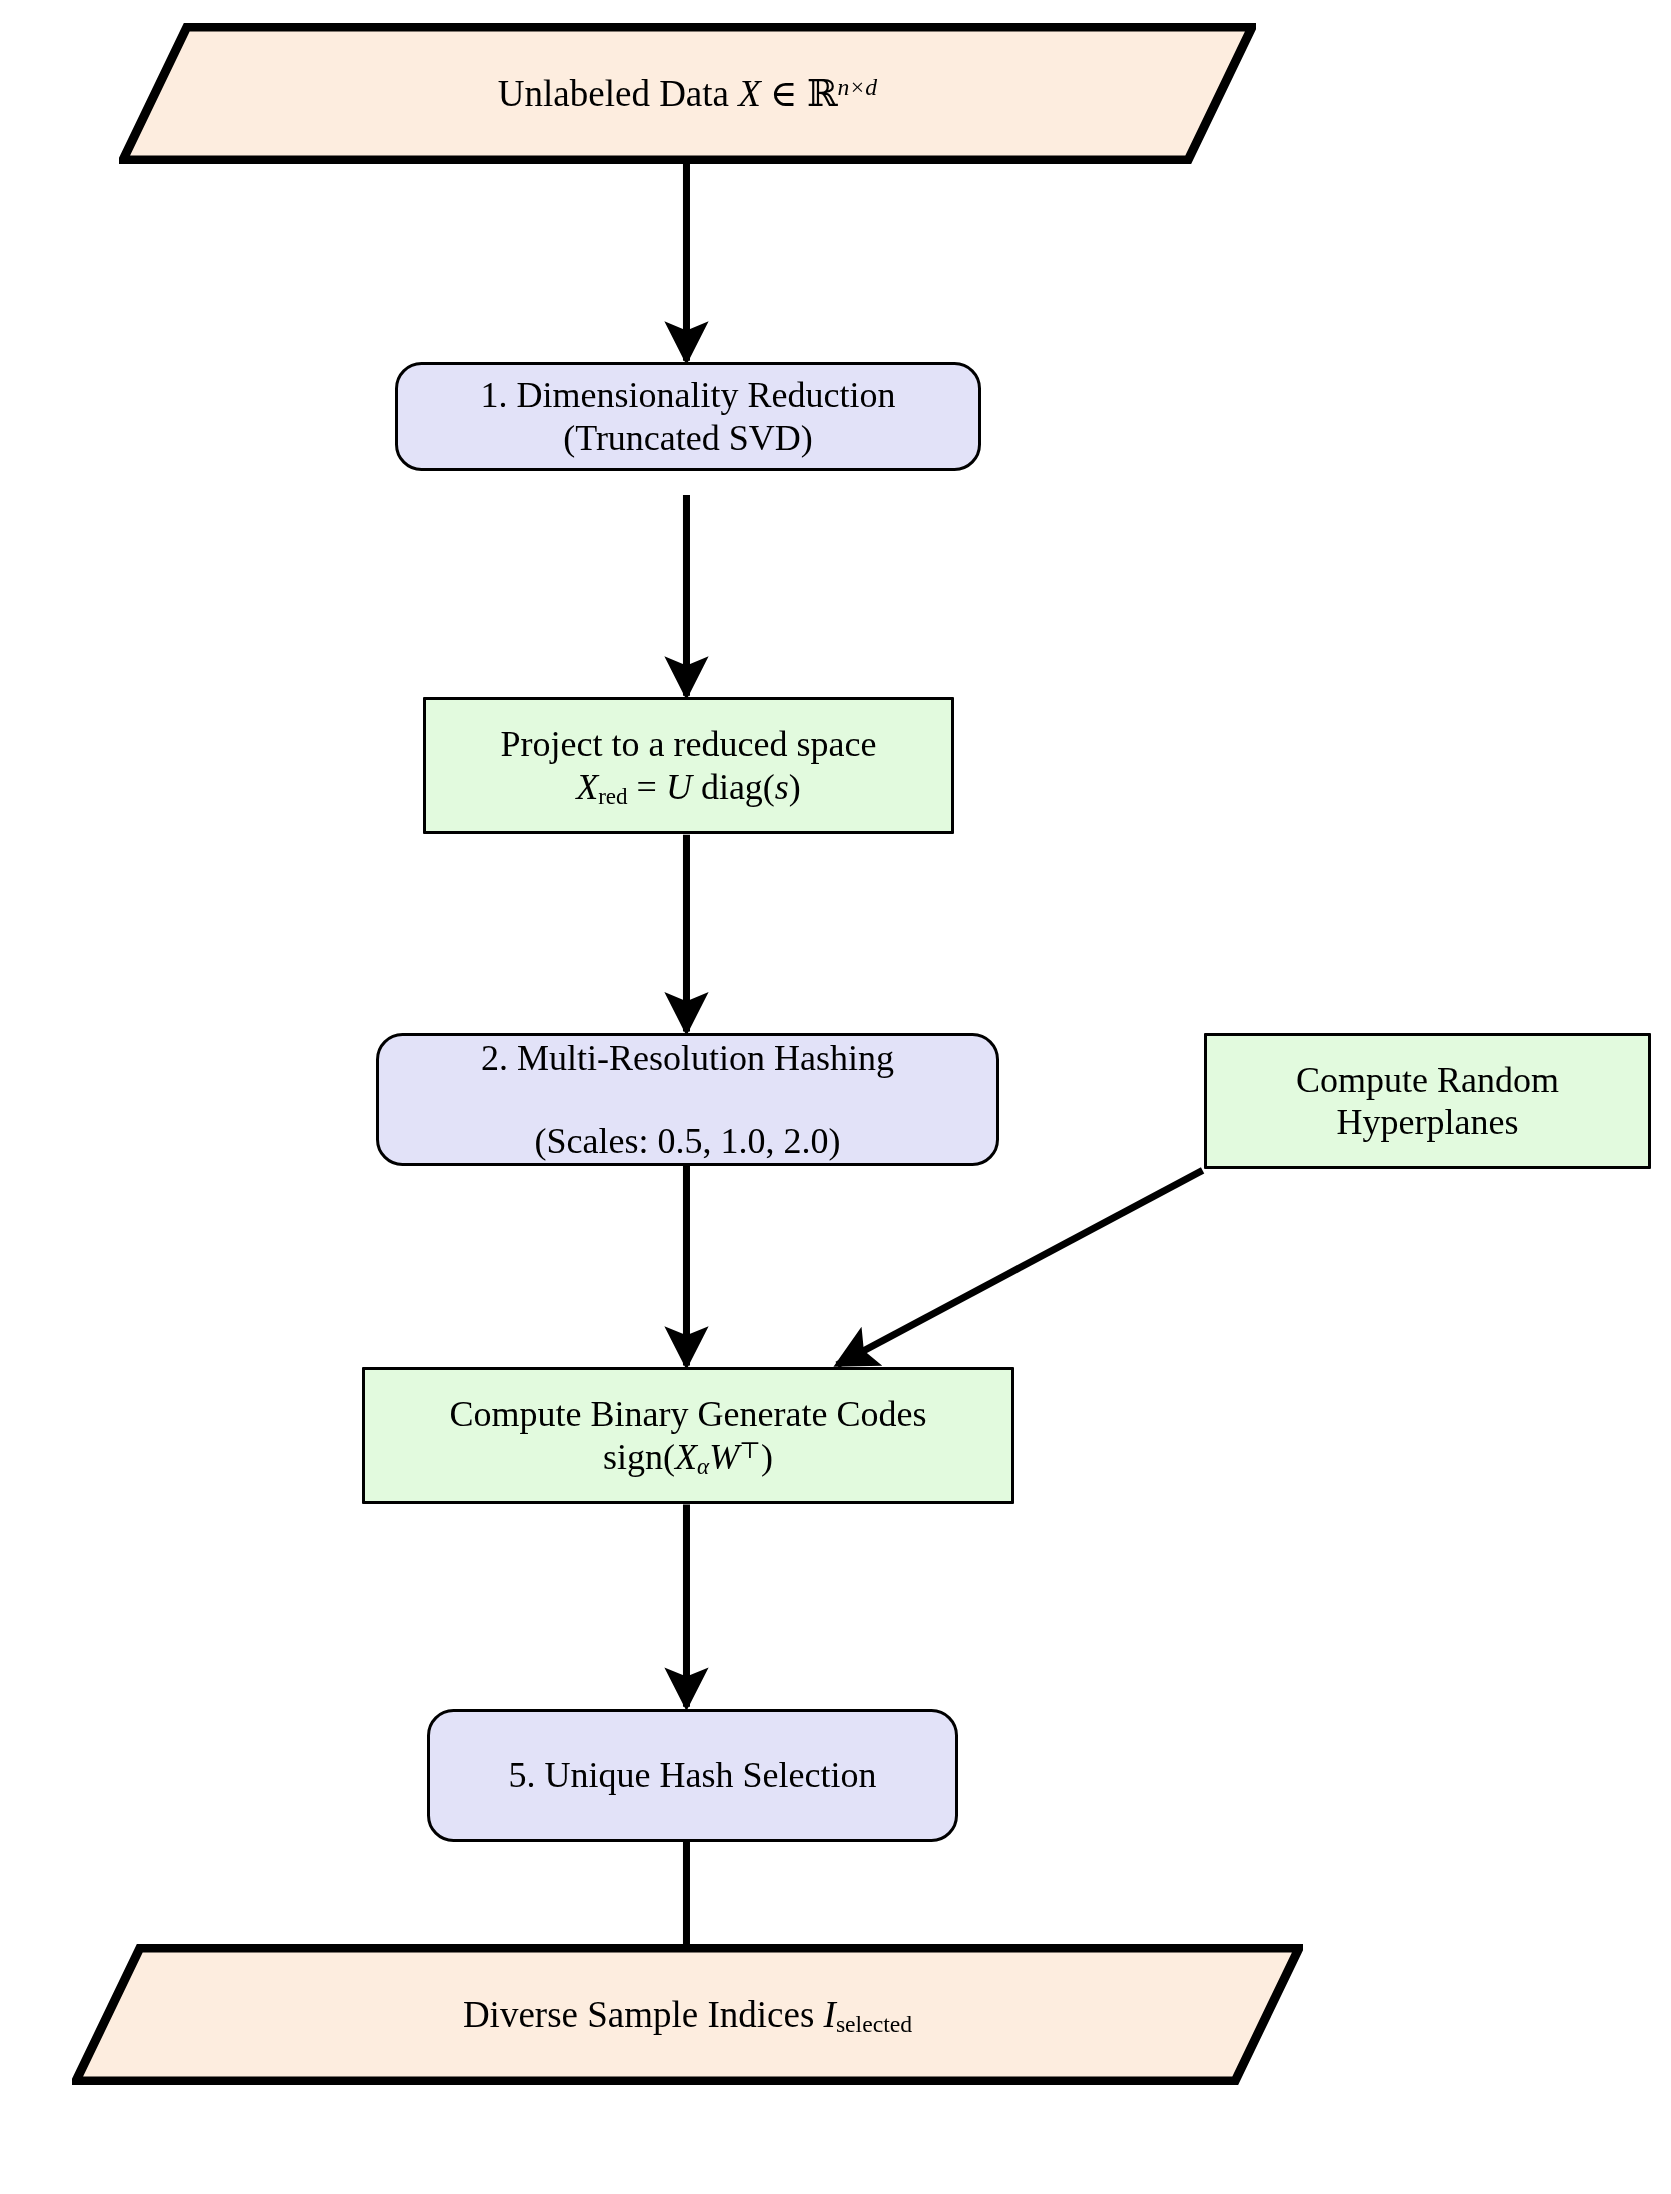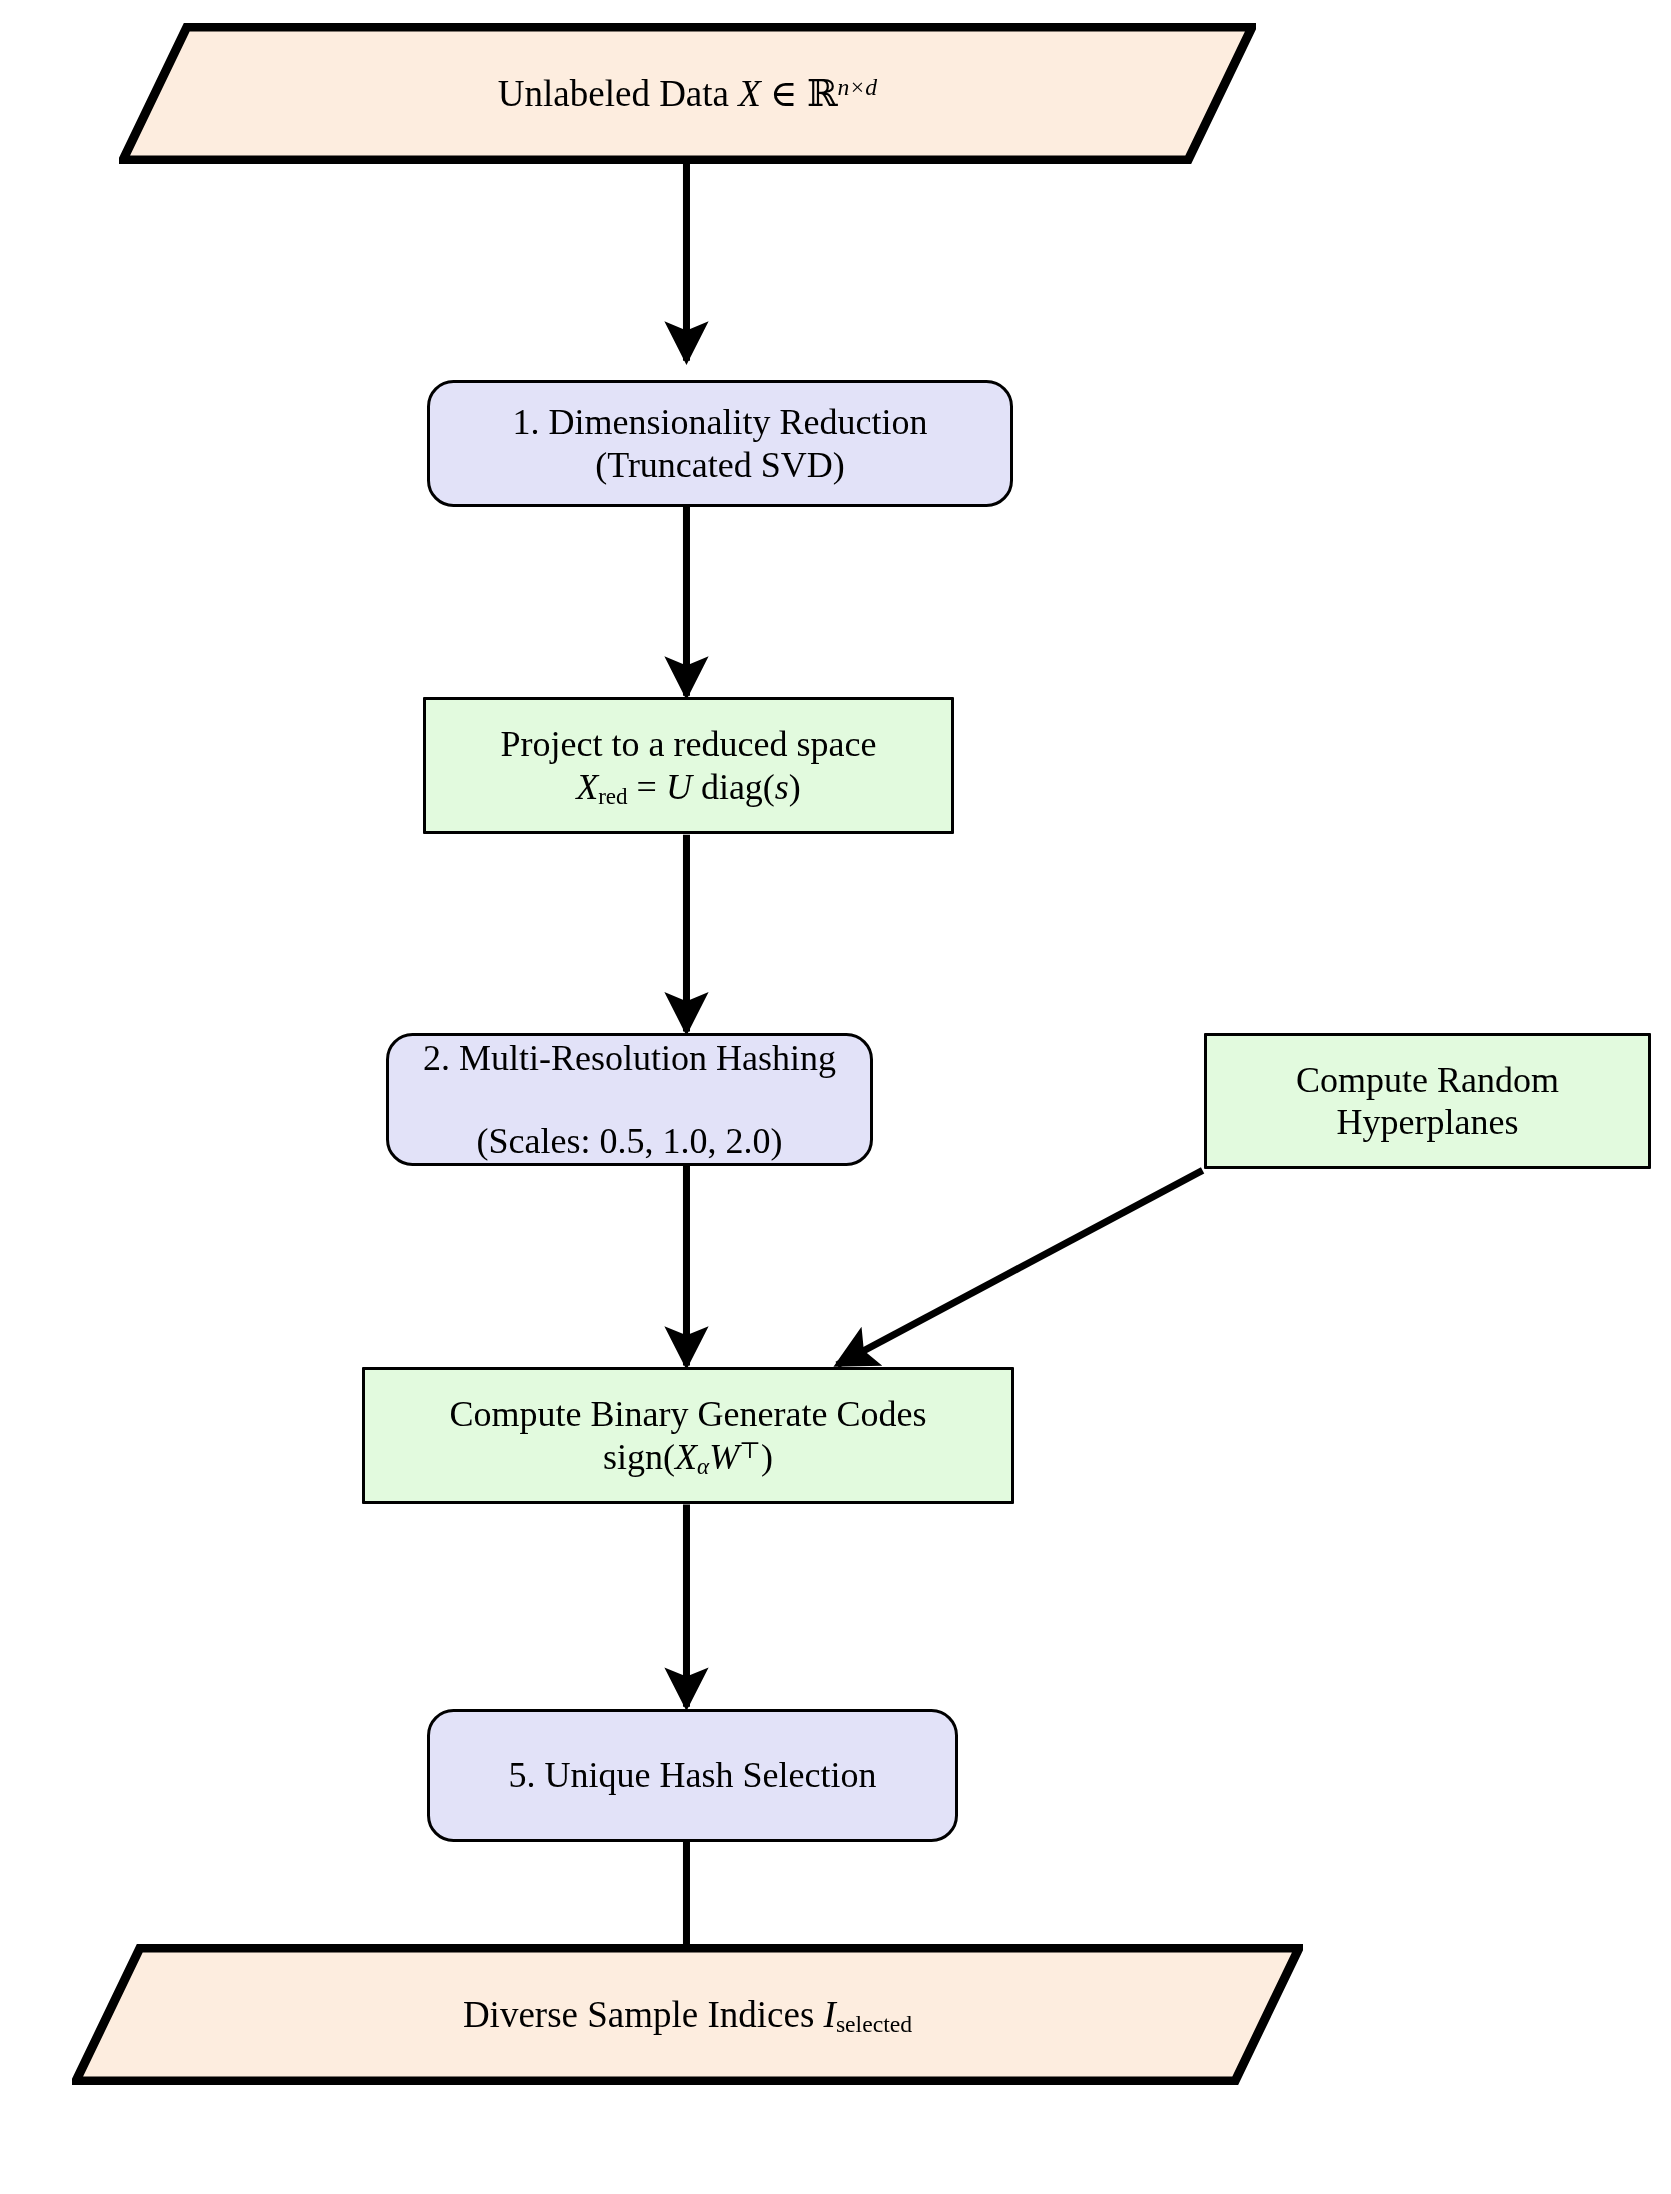--- a/index.html
+++ b/index.html
@@ -118,31 +118,31 @@
     <svg class="pgram" viewBox="0 0 1456 180" preserveAspectRatio="none">
       <polygon points="87,5 1451,5 1369,175 5,175" fill="#fdeddf" stroke="#000000" stroke-width="9" vector-effect="non-scaling-stroke"></polygon>
     </svg>
     <div class="iolabel">
       <span class="line">
         <span class="mr">Unlabeled Data </span><span class="mi">X</span><span class="mr"> ∈ </span><span class="mr bbR">ℝ</span><sup class="mi">n×d</sup>
       </span>
     </div>
   </div>
 
-  <div class="node process" style="left:395px; top:380px; width:586px; height:127px;margin-left:32px;">
+  <div class="node process" style="left:395px; top:362px; width:586px; height:109px;">
     <span class="line">1. Dimensionality Reduction</span>
     <span class="line">(Truncated SVD)</span>
   </div>
 
   <div class="node operation" style="left:423px; top:697px; width:531px; height:137px;">
     <span class="line">Project to a reduced space</span>
     <span class="line"><span class="mi">X</span><sub>red</sub><span class="mr"> = </span><span class="mi">U</span><span class="mr"> diag(</span><span class="mi">s</span><span class="mr">)</span></span>
   </div>
 
-  <div class="node process" style="left:386px; top:1033px; width:487px; height:133px;gap:41px;">
+  <div class="node process" style="left:376px; top:1033px; width:623px; height:133px;gap:41px;">
     <span class="line">2. Multi-Resolution Hashing</span>
     <span class="line">(Scales: 0.5, 1.0, 2.0)</span>
   </div>
 
   <div class="node operation" style="left:1204px; top:1033px; width:447px; height:136px;">
     <span class="line">Compute Random</span>
     <span class="line">Hyperplanes</span>
   </div>
 
   <div class="node operation" style="left:362px; top:1367px; width:652px; height:137px;">

